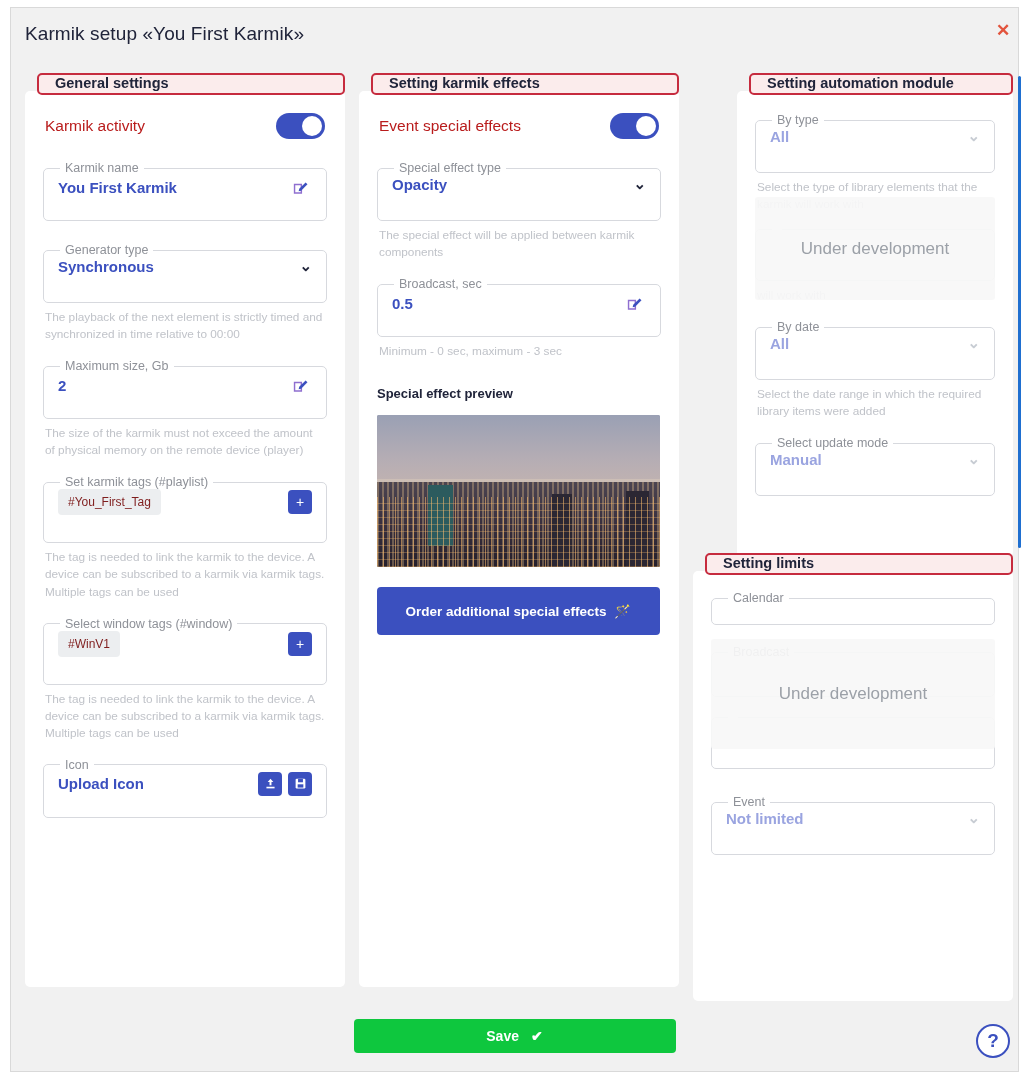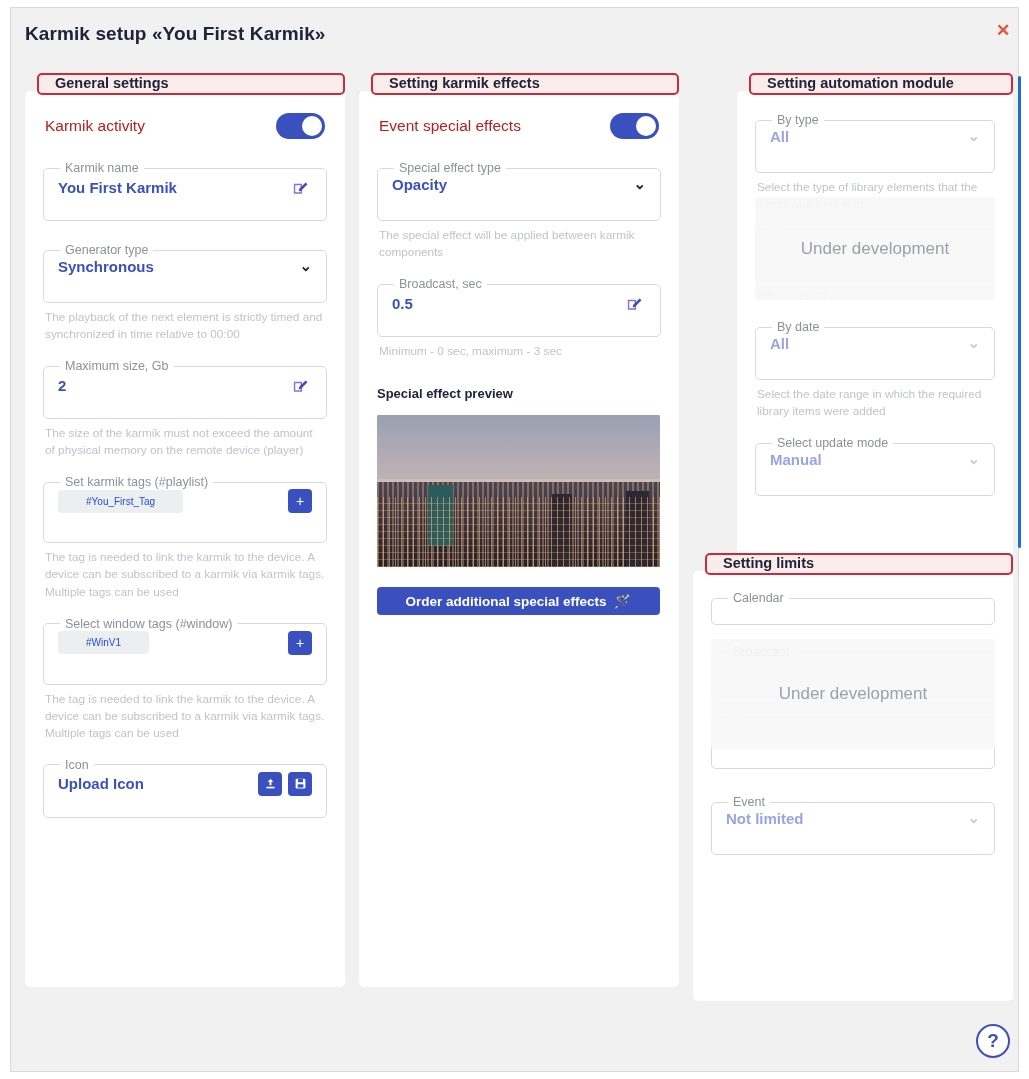--- a/index.html
+++ b/index.html
@@ -21,21 +21,21 @@
   }
 
   
   .modal-header {
     height: 52px; flex: 0 0 52px;
     display: flex; align-items: center;
     padding: 0 0 0 14px;
     position: relative;
   }
   .modal-title {
-    font-size: 19px; font-weight: bold;
+    font-size: 19px; font-weight: normal;
     color: #20243a; letter-spacing: .1px;
   }
   .close-btn {
     position: absolute; right: 0px; top: 7px;
     width: 30px; height: 30px;
     display: flex; align-items: center; justify-content: center;
     color: #e2543d; font-size: 17px; font-weight: 600;
     cursor: pointer; background: transparent; border: none;
     font-family: "Liberation Sans", sans-serif;
   }
@@ -125,23 +125,23 @@
 
   .sq-btn {
     width: 24px; height: 24px; border-radius: 4px;
     background: #3b50bf; color: #fff;
     display: flex; align-items: center; justify-content: center;
     font-size: 14px; cursor: pointer; flex: 0 0 auto;
   }
   .sq-btn + .sq-btn { margin-left: 6px; }
 
   .chip {
-    background: #eceef0; color: #1d4ed8;
-    border-radius: 4px; padding: 6px 28px;
-    font-size: 10px; flex: 0 0 auto;
+    background: #eceef0; color: #7f1d1d;
+    border-radius: 4px; padding: 6px 10px;
+    font-size: 12px; flex: 0 0 auto;
   }
   .field.tags { min-height: 68px; justify-content: space-between; }
 
   
   .section-title {
     font-size: 13px; font-weight: bold; color: #20243a;
     margin: 26px 0 14px 0;
   }
   .preview {
     width: 283px; height: 152px; border-radius: 2px;
@@ -168,21 +168,21 @@
   }
   .preview .lights {
     position: absolute; left:0; right:0; bottom:0; height: 46%;
     background:
       repeating-linear-gradient(90deg, rgba(255,190,110,.55) 0 1px, rgba(0,0,0,0) 1px 6px),
       repeating-linear-gradient(0deg, rgba(255,190,110,.30) 0 1px, rgba(0,0,0,0) 1px 7px);
   }
 
   .order-btn {
     margin-top: 20px;
-    width: 283px; height: 28px;
+    width: 283px; height: 48px;
     background: #3b50bf; color: #fff;
     border: none; border-radius: 4px;
     font-size: 13.5px; font-weight: bold;
     display: flex; align-items: center; justify-content: center;
     gap: 8px; cursor: pointer;
     font-family: "Liberation Sans", sans-serif;
   }
 
   
   .automation-wrap { position: relative; height: 478px; padding-left: 44px; }
@@ -455,16 +455,20 @@
           <div class="dev-overlay" style="left:18px;right:18px;top:68px;height:110px;">
             <span>Under development</span>
           </div>
         </div>
       </div>
 
     </div>
   </div>
 
   <div class="footer">
+    <button class="save-btn">
+      <span>Save</span>
+      <span>✔</span>
+    </button>
     <button class="help-btn">?</button>
   </div>
 
 </div>
 
 </body></html>

